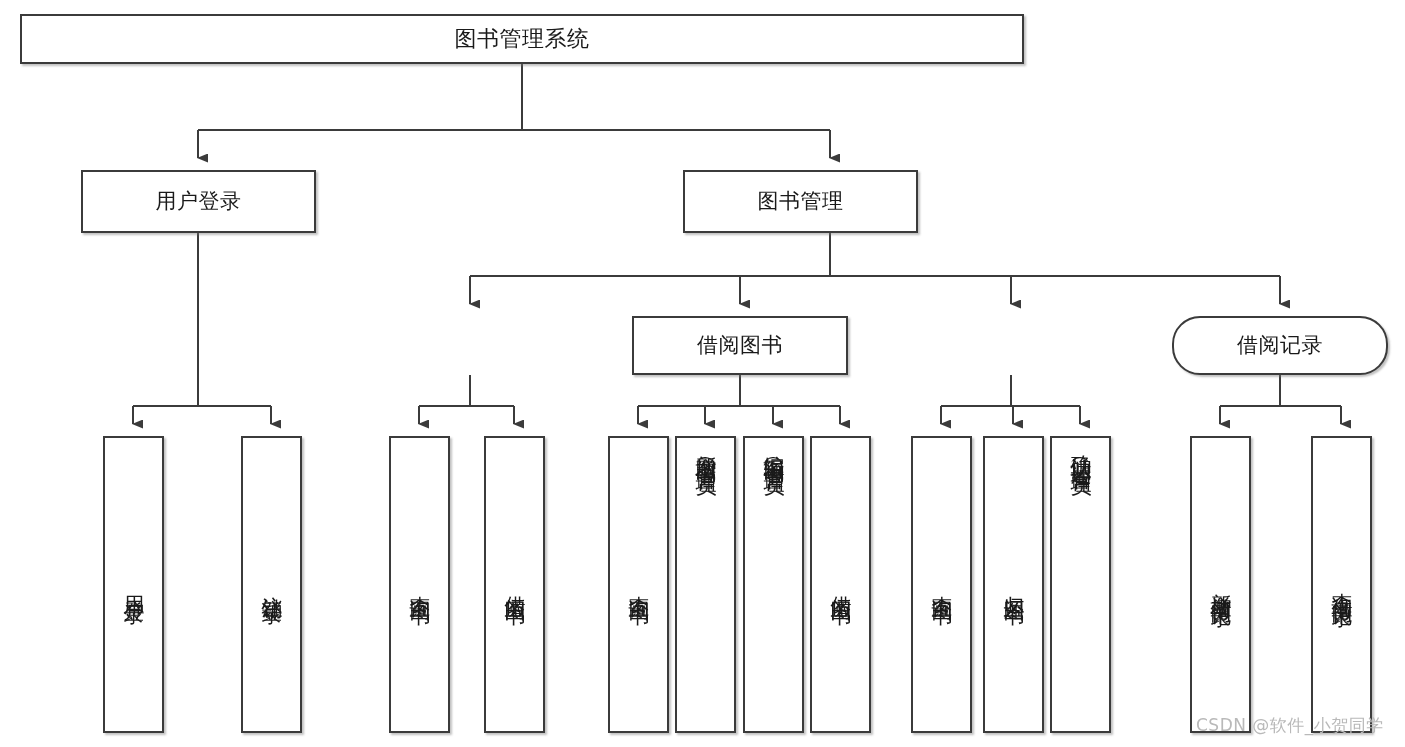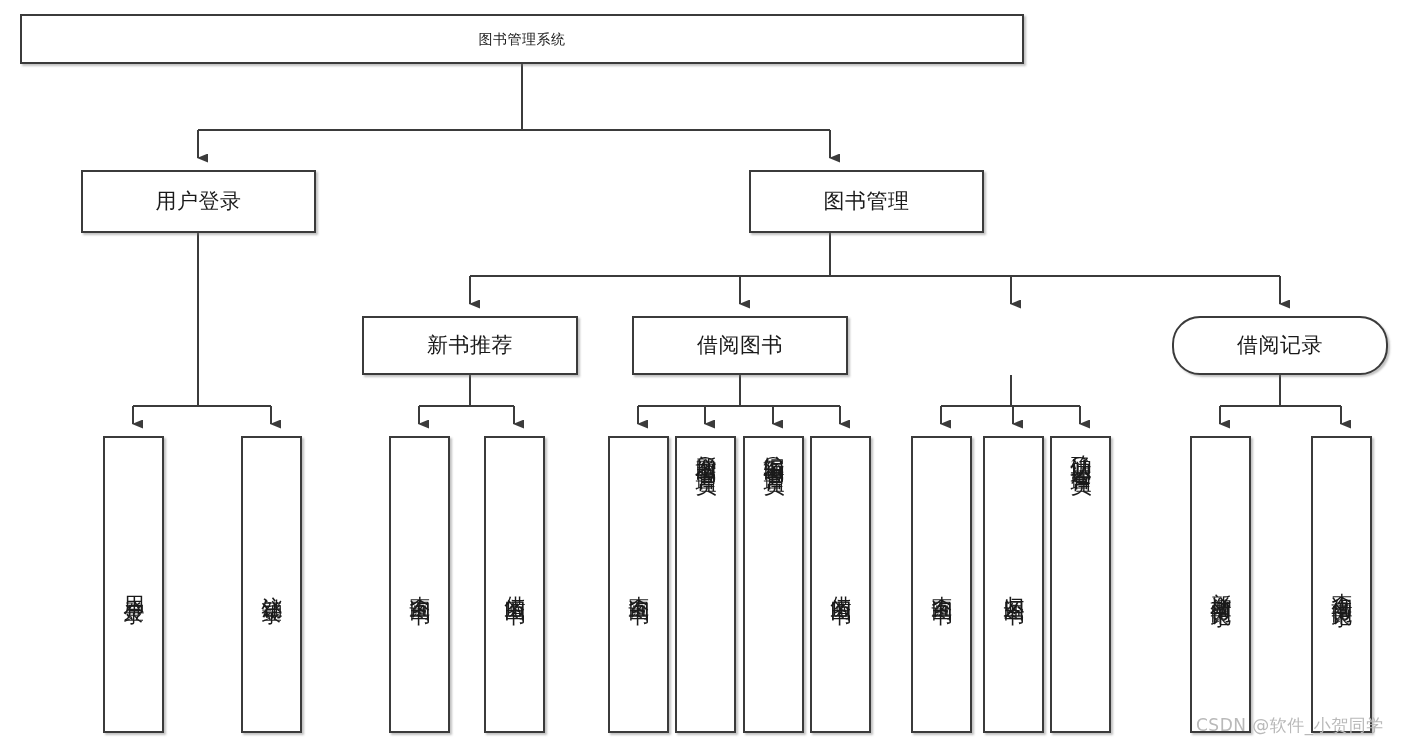--- a/index.html
+++ b/index.html
@@ -37,21 +37,21 @@
     z-index: 5;
   }
   .node .label {
     color: #1a1a1a;
     font-size: 21px;
     line-height: 1.15;
     letter-spacing: 0.5px;
     white-space: nowrap;
     text-align: center;
   }
-  .node.root .label { font-size: 14px; }
+  .node.root .label { font-size: 22px; }
   .node.leaf {
     align-items: flex-start;
     justify-content: center;
     padding-top: 0;
   }
   .node.leaf .label {
     writing-mode: vertical-rl;
     text-orientation: upright;
     font-size: 21px;
     letter-spacing: 3px;
@@ -125,27 +125,24 @@
     </g>
   </svg>
 
   <div class="node root" style="left:20px; top:14px; width:1004px; height:50px;">
     <span class="label">图书管理系统</span>
   </div>
 
   <div class="node" style="left:81px; top:170px; width:235px; height:63px;">
     <span class="label">用户登录</span>
   </div>
-  <div class="node" style="left:749px; top:170px; width:235px; height:63px;">
+  <div class="node" style="left:683px; top:170px; width:235px; height:63px;">
     <span class="label">图书管理</span>
   </div>
 
-  <div class="node" style="left:362px; top:316px; width:216px; height:59px;">
-    <span class="label">新书推荐</span>
-  </div>
   <div class="node" style="left:632px; top:316px; width:216px; height:59px;">
     <span class="label">借阅图书</span>
   </div>
   <div class="node" style="left:1172px; top:316px; width:216px; height:59px;border-radius:28px;">
     <span class="label">借阅记录</span>
   </div>
 
   <div class="node leaf centered" style="left:103px; top:436px; width:61px; height:297px;">
     <span class="label">用户登录</span>
   </div>

